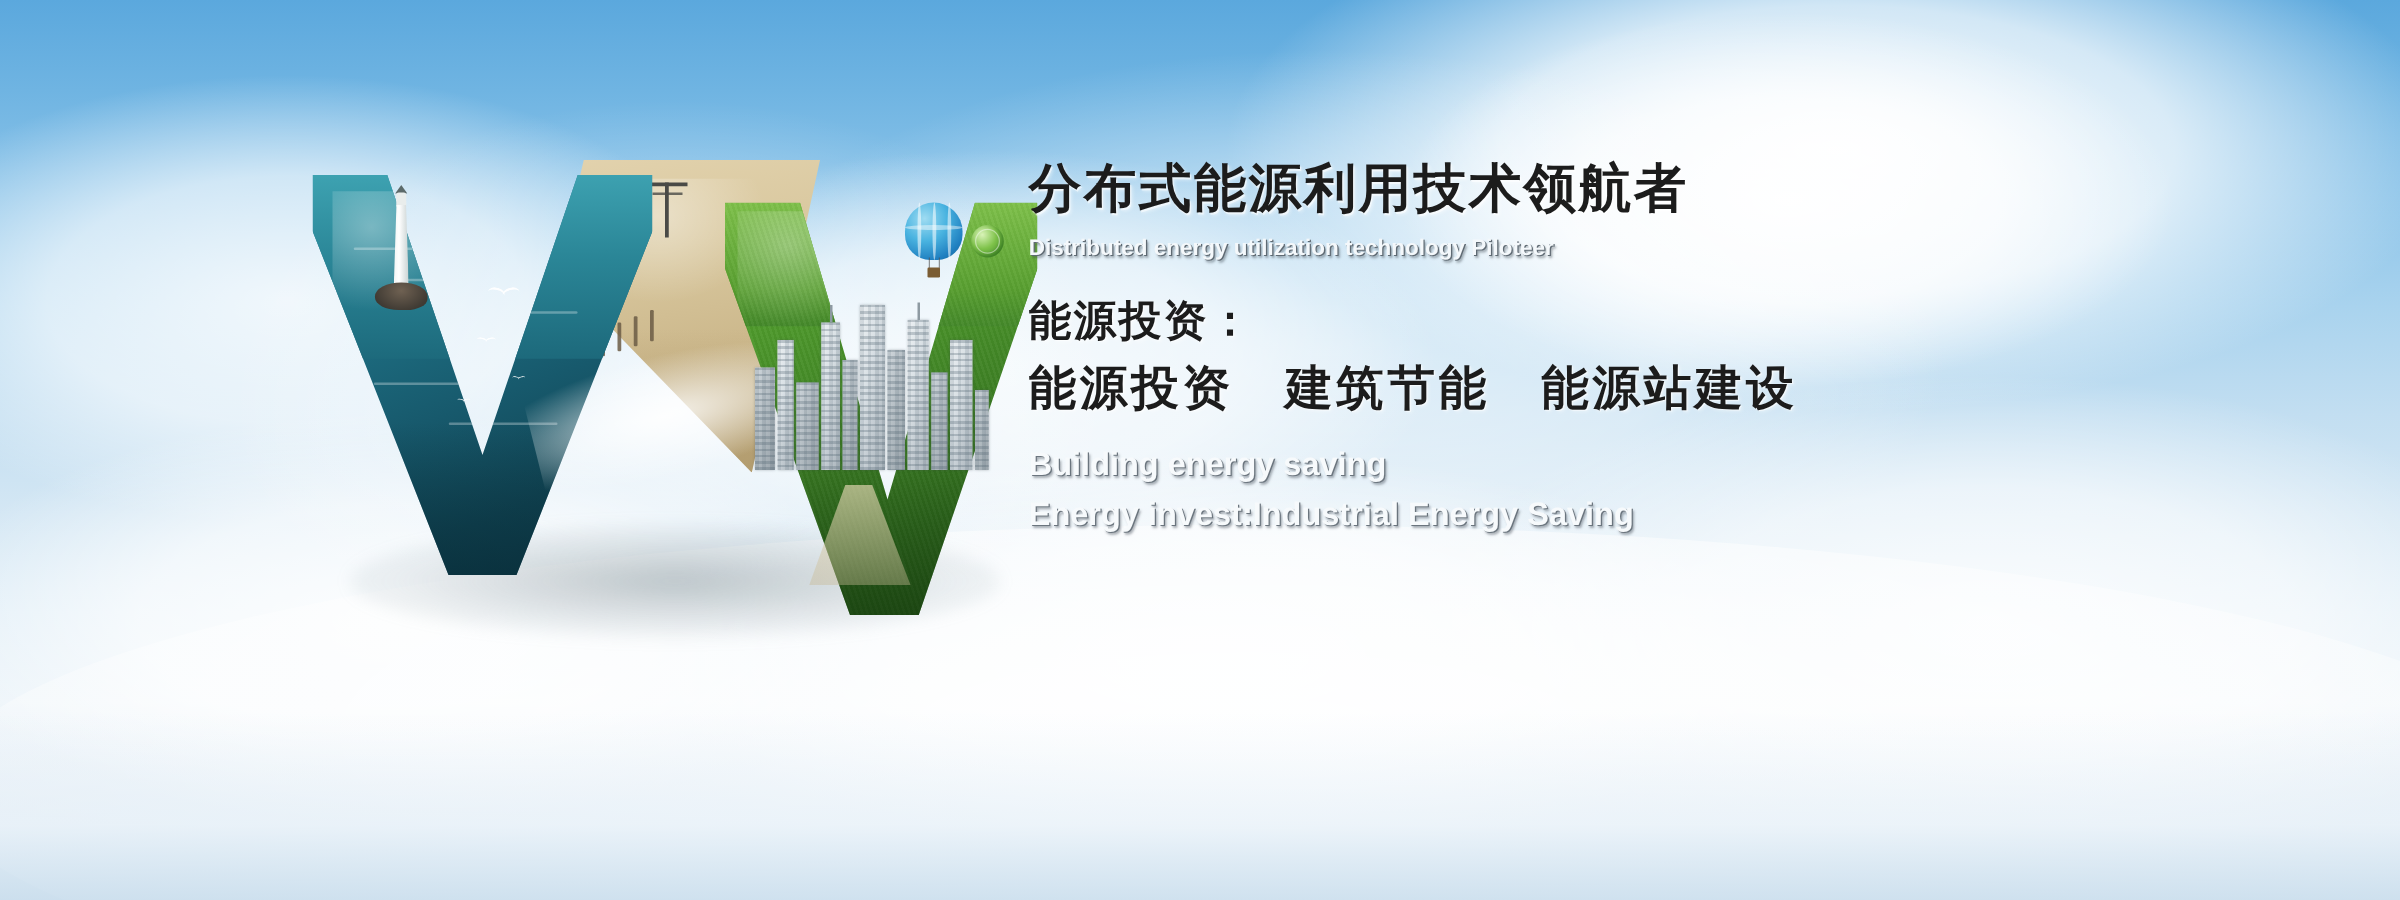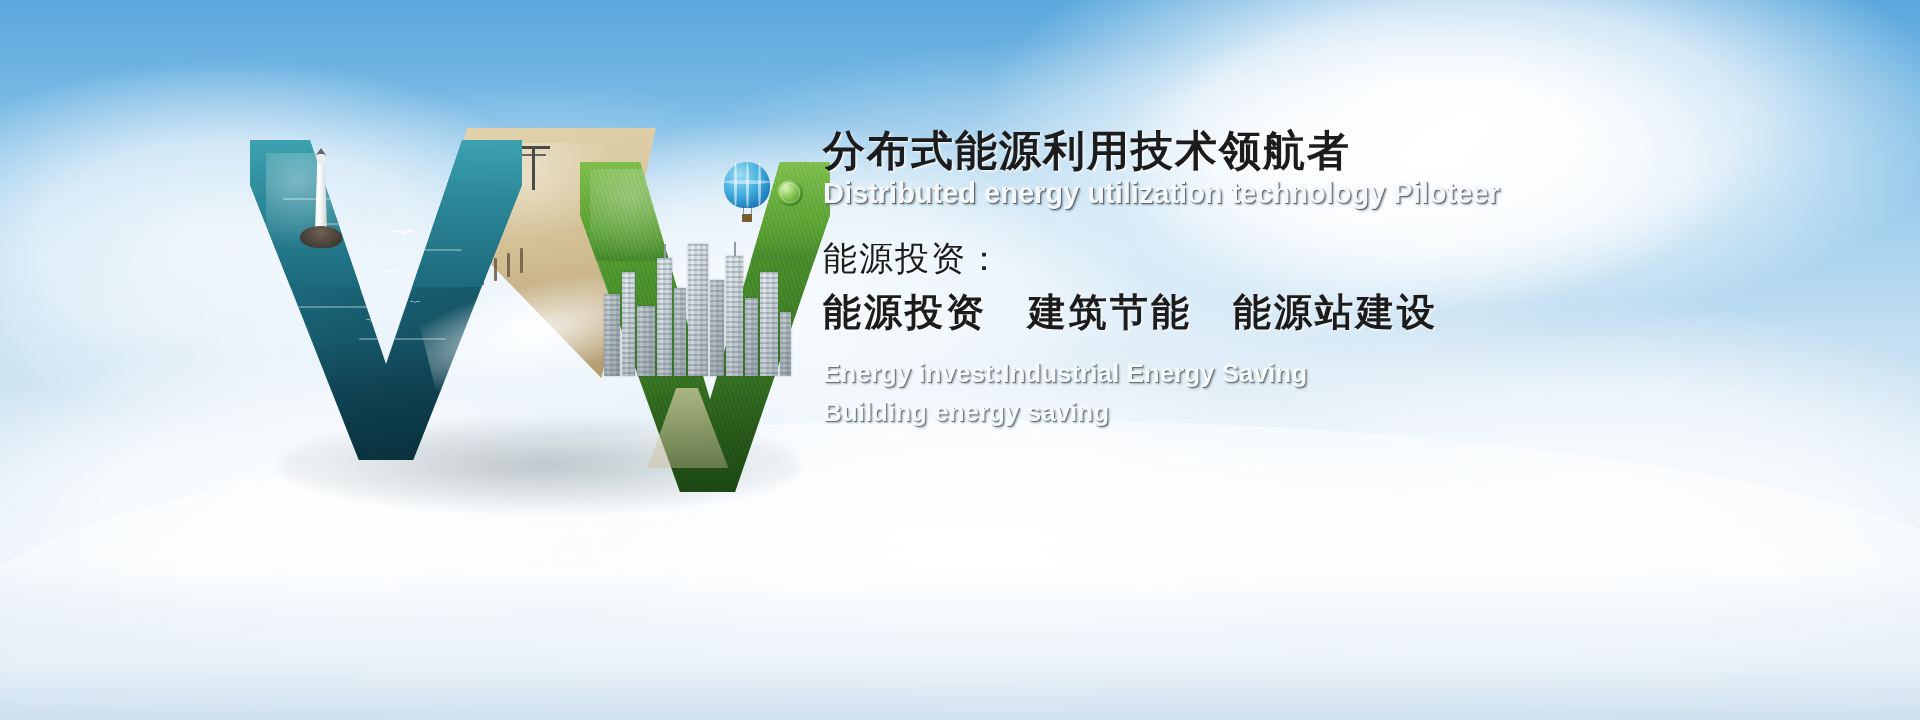--- a/index.html
+++ b/index.html
@@ -148,26 +148,27 @@
 
   
   #copy{position:absolute;left:823px;top:126px;width:1000px;}
 
   .cn-head{
     font-size:42px;font-weight:bold;letter-spacing:2px;color:#1c1c1c;line-height:1.18;
     text-shadow:1px 1px 0 rgba(255,255,255,.55), 2px 2px 3px rgba(255,255,255,.45);
     white-space:nowrap;
   }
   .en-sub{
-    font-size:29px;font-weight:bold;color:#f4f8fb;line-height:1.2;white-space:nowrap;
+    margin-top:12px;
+    font-size:18px;font-weight:bold;color:#f4f8fb;line-height:1.2;white-space:nowrap;
     text-shadow:1px 1px 0 #5f6a73, 2px 2px 2px rgba(60,70,80,.45);
   }
   .cn-mid{
     margin-top:26px;
-    font-size:34px;font-weight:normal;letter-spacing:2px;color:#1c1c1c;line-height:1.35;
+    font-size:34px;font-weight:bold;letter-spacing:2px;color:#1c1c1c;line-height:1.35;
     text-shadow:1px 1px 0 rgba(255,255,255,.55), 2px 2px 3px rgba(255,255,255,.4);
     white-space:nowrap;
   }
   .cn-mid2{
     margin-top:6px;
     font-size:38px;font-weight:bold;letter-spacing:3px;color:#1c1c1c;line-height:1.3;
     text-shadow:1px 1px 0 rgba(255,255,255,.55), 2px 2px 3px rgba(255,255,255,.4);
     white-space:nowrap;
   }
   .en-line{
@@ -290,18 +291,18 @@
 
     <div class="cn-head">分布式能源利用技术领航者</div>
 
     <div class="en-sub">Distributed energy utilization technology Piloteer</div>
 
     <div class="cn-mid">能源投资：</div>
 
     <div class="cn-mid2">能源投资　建筑节能　能源站建设</div>
 
     <div id="en-block">
+      <div class="en-line">Building energy saving</div>
       <div class="en-line">Energy invest:Industrial Energy Saving</div>
-      <div class="en-line">Building energy saving</div>
     </div>
 
   </div>
 </div>
 
 </body></html>

